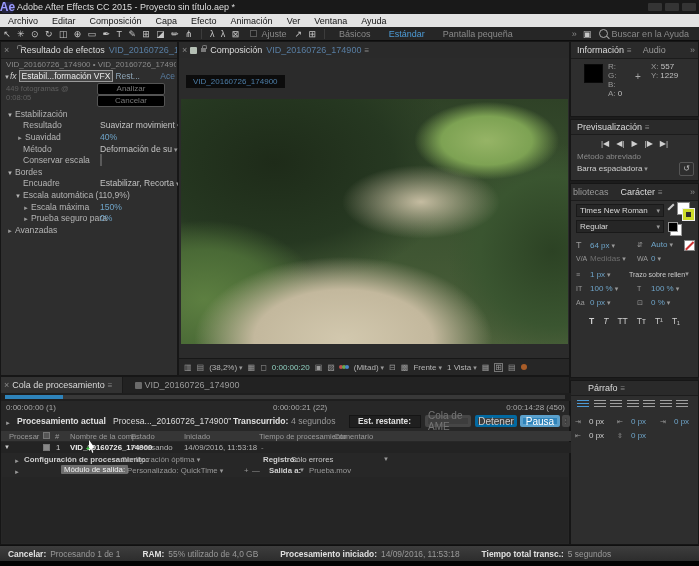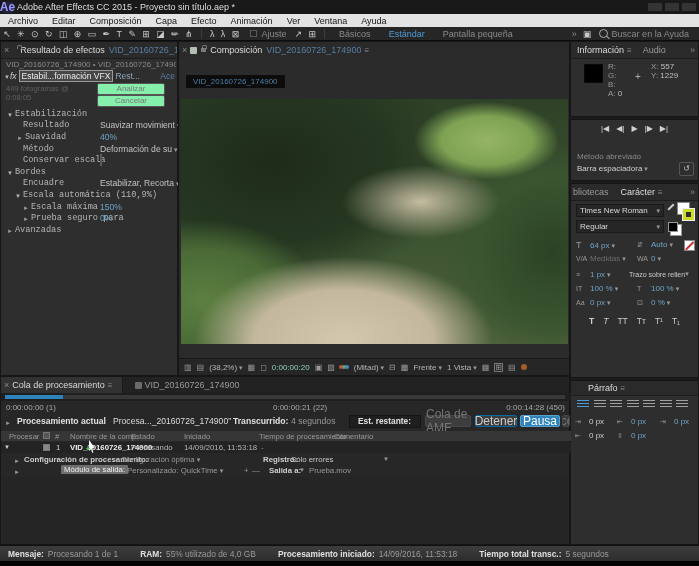--- a/index.html
+++ b/index.html
@@ -46,24 +46,24 @@
   .mini-lock::before{content:"";position:absolute;top:-3px;left:0.5px;width:3px;height:3px;border:1px solid #7a7a7a;border-bottom:none;border-radius:2px 2px 0 0;}
   .ddval::after{content:" ▾";font-size:7px;color:#999;}
   .ar-o::before{content:"▼";font-size:6px;color:#b5b5b5;}
   .ar-c::before{content:"►";font-size:6px;color:#9a9a9a;}
 
   
   .ecp{left:0;top:41px;width:178px;height:335px;}
   .src-line{position:absolute;left:5px;top:18px;font-size:8px;color:#8a8a8a;width:170px;white-space:nowrap;overflow:hidden;}
   .fx-head{position:absolute;left:3px;top:28px;right:2px;height:12px;display:flex;align-items:center;font-size:8.5px;}
   .fx-name{border:1px solid #9a9a9a;background:#474747;color:#ececec;padding:0 2px;margin:0 2px;white-space:nowrap;}
-  .fx-btn{position:absolute;width:66px;height:10px;background:#86efac;border:1px solid #545454;border-radius:2px;color:#787878;
+  .fx-btn{position:absolute;width:66px;height:10px;background:#000000;border:1px solid #545454;border-radius:2px;color:#787878;
           font-size:8px;text-align:center;line-height:10px;}
   .fxrow{position:relative;height:11.6px;font-size:8.6px;display:flex;align-items:center;}
-  .fxrow .lbl{margin-left:2px;color:#b5b5b5;white-space:nowrap;font-family:Liberation Mono, monospace;}
+  .fxrow .lbl{margin-left:2px;color:#b5b5b5;white-space:nowrap;}
   .fxrow .val{position:absolute;left:99px;white-space:nowrap;}
   .sw::before{content:"⊙";font-size:7px;color:#9a9a9a;margin-right:2px;}
 
   
   .comp{left:178px;top:41px;width:392px;height:335px;background:#292929;}
   .comp-nav{position:absolute;left:7px;top:17px;background:#0c0c0c;color:#4d7ea8;font-size:8px;padding:2px 7px;}
   .viewer{position:absolute;left:0;top:16px;right:0;height:302px;background:#2b2b2b;}
   .video{position:absolute;left:2px;top:41px;width:387px;height:245px;overflow:hidden;
     background:
       radial-gradient(ellipse 30% 22% at 62% 42%, #c5bca1 0%, rgba(0,0,0,0) 68%),
@@ -98,21 +98,21 @@
 
   
   .rq{left:0;top:376px;width:570px;height:169px;background:#272727;}
   .rq-tab-active{display:flex;align-items:center;height:100%;background:#323232;padding-right:6px;border-right:1px solid #1a1a1a;color:#d8d8d8;}
   .rq-prog{position:absolute;left:0;top:16px;width:570px;height:8px;background:#1e1e1e;}
   .rq-prog .track{position:absolute;left:4px;top:2px;width:560px;height:4px;background:#383838;}
   .rq-prog .fill{position:absolute;left:4px;top:2px;width:58px;height:4px;background:#2e83ba;}
   .rq-times{position:absolute;left:0;top:25px;width:570px;height:11px;font-size:8px;color:#a8a8a8;}
   .rq-cur{position:absolute;left:0;top:36px;width:570px;height:16px;font-size:8.6px;}
   .rq-field{position:absolute;background:#1f1f1f;border:1px solid #151515;height:11px;}
-  .rq-btn{position:absolute;height:12px;border:1px solid #0369a1;background:#3d3d3d;border-radius:2px;color:#ccc;font-size:12px;
+  .rq-btn{position:absolute;height:12px;border:3px solid #0369a1;background:#3d3d3d;border-radius:2px;color:#ccc;font-size:10px;
           display:flex;align-items:center;justify-content:center;box-sizing:border-box;}
   .rq-btn.dis{color:#757575;border-color:#464646;}
   .rq-btn.pause{background:#2e83ba;border-color:#5aa0cc;color:#fff;}
   .rq-head{position:absolute;left:0;top:54px;width:570px;height:10px;background:#363636;font-size:7.6px;color:#9a9a9a;}
   .rq-row{position:absolute;left:0;width:570px;height:11px;font-size:7.8px;color:#b5b5b5;}
   .hl-box{background:#6e6e6e;color:#f2f2f2;padding:0 3px;border-radius:1px;}
   .tag-ic{width:7px;height:7px;background:#555;border:1px solid #777;box-sizing:border-box;}
   .cursor{position:absolute;width:9px;height:13px;background:#fff;
           clip-path:polygon(0% 0%, 0% 86%, 22% 68%, 36% 100%, 48% 94%, 34% 62%, 62% 60%);
           filter:drop-shadow(0 0 1px #000);}
@@ -314,20 +314,24 @@
         <div><span>A:</span> <b>0</b></div>
       </div>
       <div class="abs kv" style="left:64px;top:30px;font-size:10px;color:#aaa;">+</div>
       <div class="abs kv" style="left:80px;top:20px;text-align:left;">
         <div><span>X:</span> <b>557</b></div>
         <div><span>Y:</span> <b>1229</b></div>
       </div>
     </div>
 
     <div class="rpanel" style="top:78px;height:62px;">
+      <div class="tabbar" style="height:14px;">
+        <span class="rtab-active" style="margin-left:6px;">Previsualización</span>
+        <span class="pmenu"></span>
+      </div>
       <div class="transport">
         <span>|◀</span>
         <span>◀|</span>
         <span>▶</span>
         <span>|▶</span>
         <span>▶|</span>
       </div>
       <div class="abs dim" style="left:6px;top:32px;font-size:8px;">Método abreviado</div>
       <div class="abs ddval" style="left:6px;top:44px;font-size:8px;color:#d0d0d0;">Barra espaciadora</div>
       <div class="abs" style="right:4px;top:42px;width:13px;height:12px;border:1px solid #555;border-radius:2px;text-align:center;line-height:11px;font-size:8px;color:#bbb;">↺</div>
@@ -503,21 +507,21 @@
       <span class="abs" style="left:243px;top:1px;color:#999;">+</span>
       <span class="abs" style="left:251px;top:1px;color:#999;">—</span>
       <span class="abs b" style="left:268px;top:1px;color:#d0d0d0;">Salida a:</span>
       <span class="abs" style="left:298px;top:2px;font-size:6px;color:#999;">▼</span>
       <span class="abs" style="left:308px;top:1px;color:#9a9a9a;">Prueba.mov</span>
     </div>
     <div class="abs" style="left:1px;top:100px;right:1px;bottom:1px;background:#252525;"></div>
   </div>
 
   <div class="abs statusbar">
-    <b>Mensaje:</b>
+    <b>Cancelar:</b>
     <span class="v">Procesando 1 de 1</span>
     <span class="gap24"></span>
     <b>RAM:</b>
     <span class="v">55% utilizado de 4,0 GB</span>
     <span class="gap24"></span>
     <b>Procesamiento iniciado:</b>
     <span class="v">14/09/2016, 11:53:18</span>
     <span class="gap24"></span>
     <b>Tiempo total transc.:</b>
     <span class="v">5 segundos</span>

